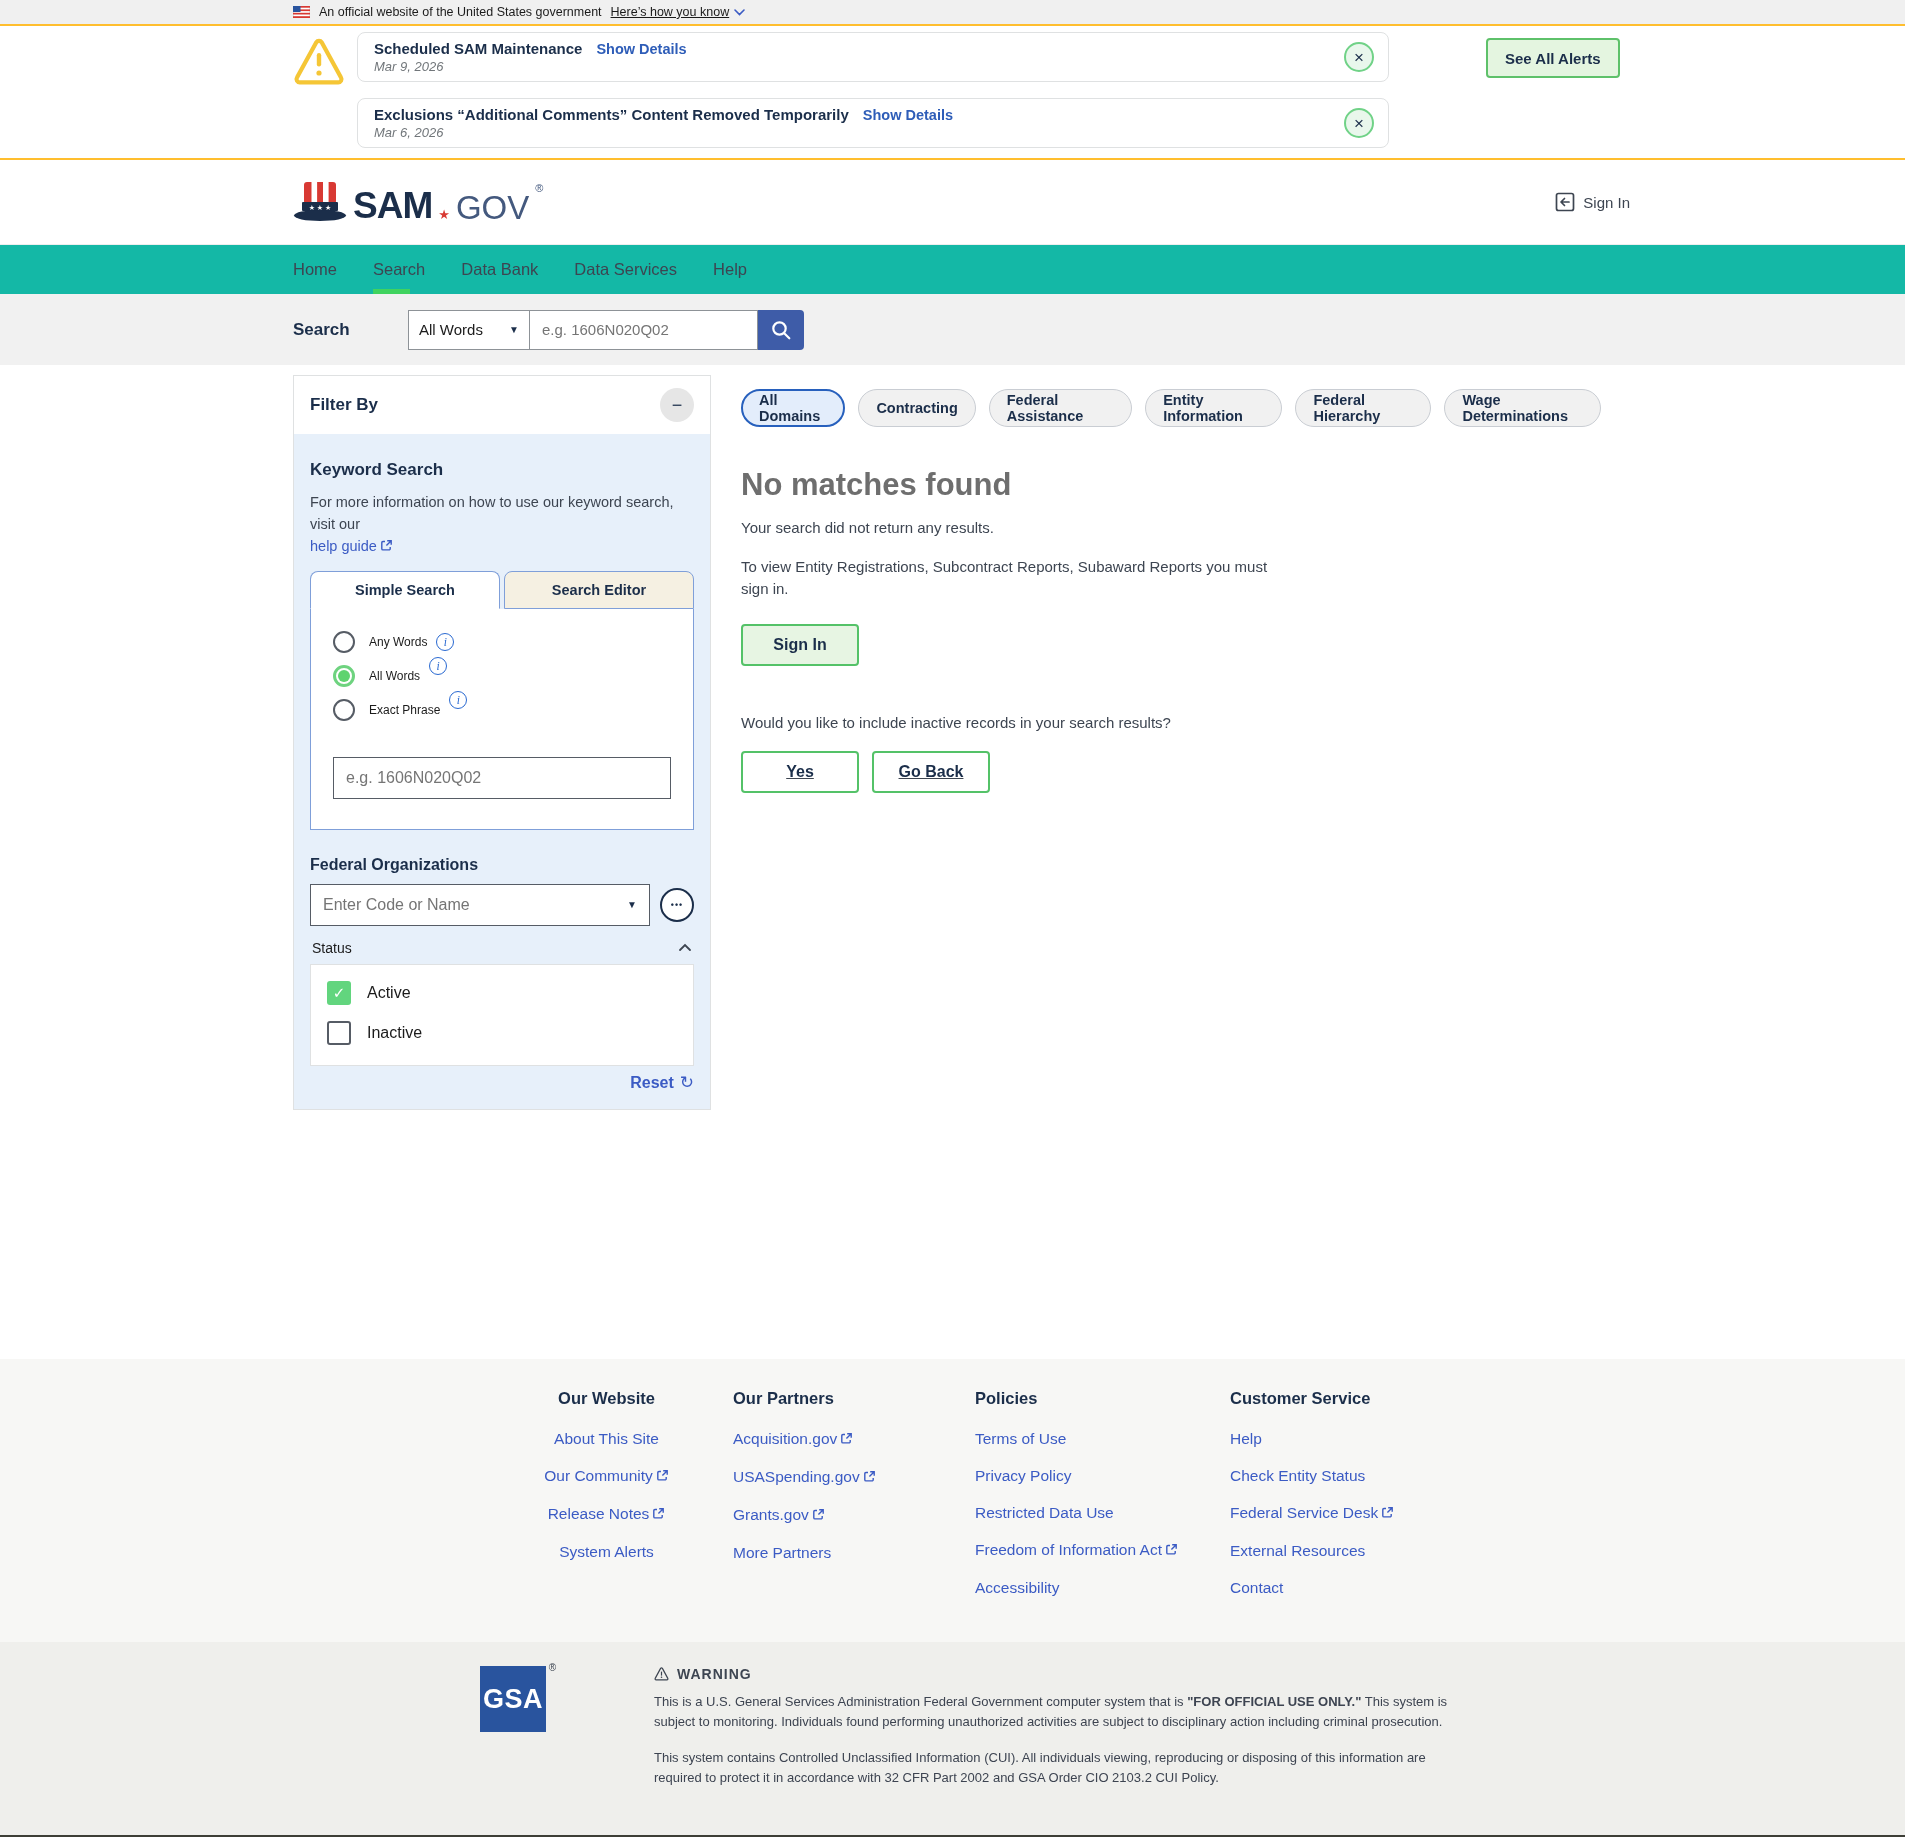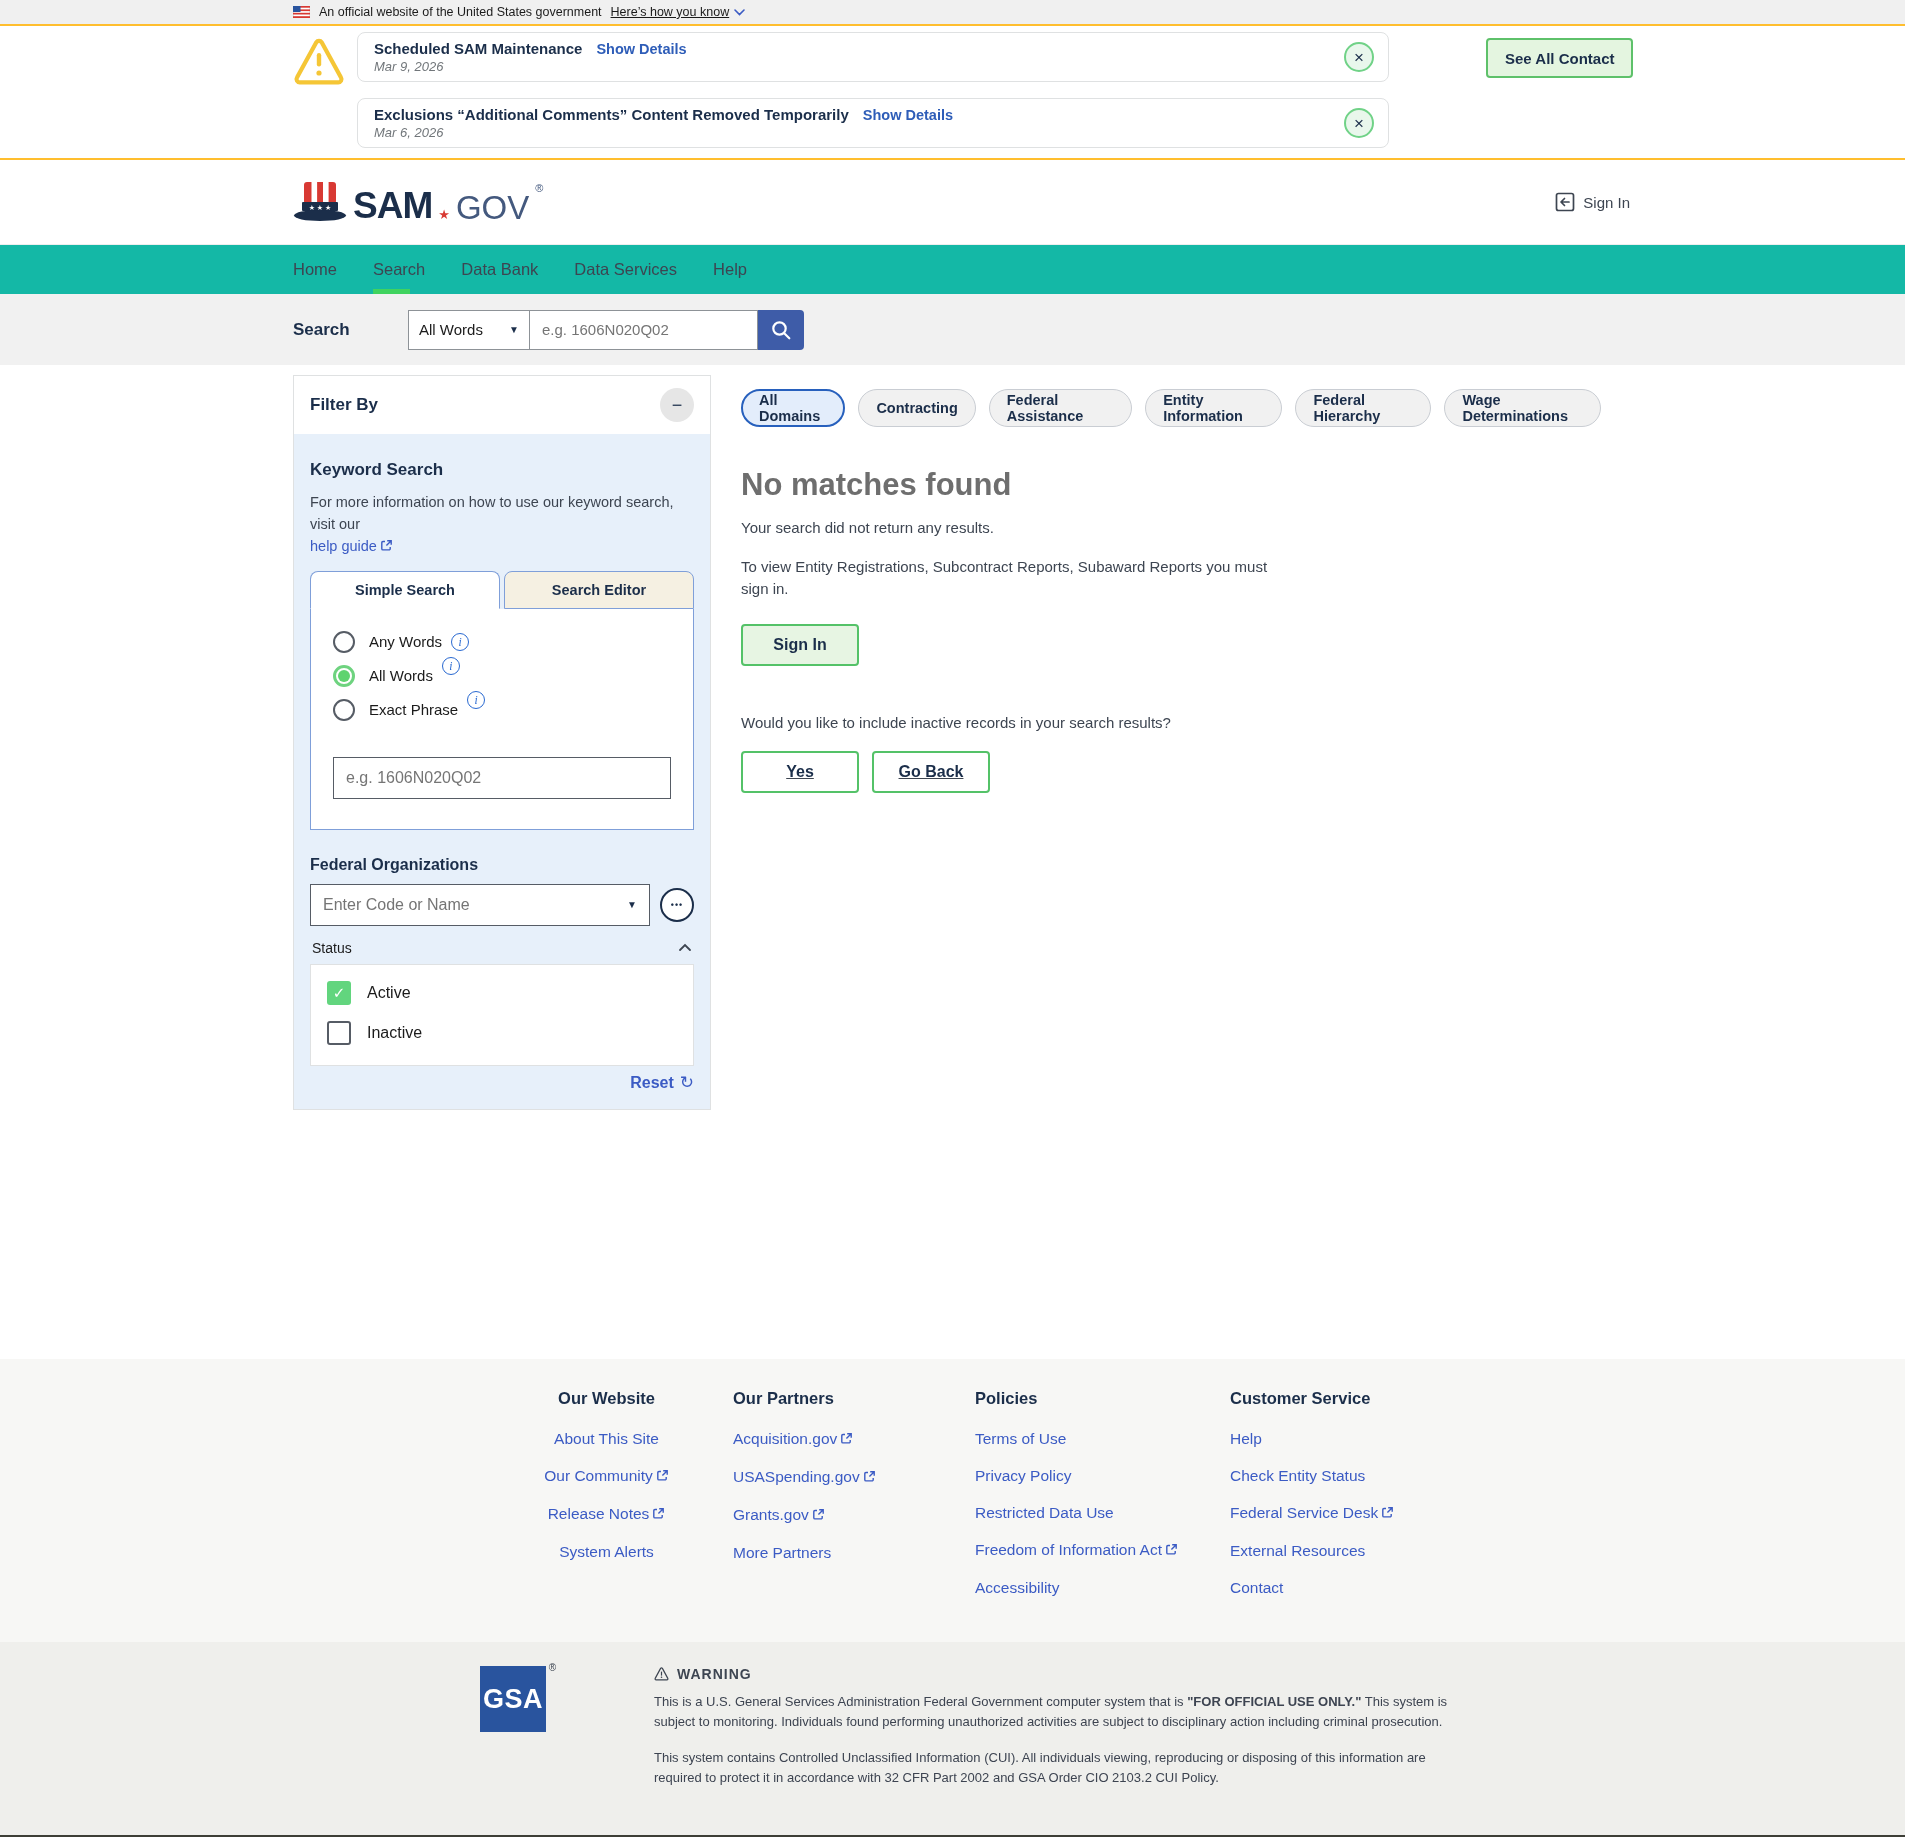--- a/index.html
+++ b/index.html
@@ -80,21 +80,21 @@
   .kw-tabs { display:flex; margin-top:16px; }
   .kw-tab { flex:1; height:38px; display:flex; align-items:center; justify-content:center;
     font-size:14.5px; font-weight:bold; color:#1b2e4a; border:1px solid #7f9fd9; border-radius:8px 8px 0 0; cursor:pointer; }
   .kw-tab.active { background:#fff; border-bottom:1px solid #fff; }
   .kw-tab.inactive { background:#f5f0e2; margin-left:4px; }
   .kw-tab-content { background:#fff; border:1px solid #7f9fd9; border-top:none; padding:22px 22px 30px; }
   .radio-row { display:flex; align-items:center; margin-bottom:12px; }
   .radio { width:22px; height:22px; border-radius:50%; border:2px solid #565c65; background:#fff; margin-right:14px; flex:none; cursor:pointer; }
   .radio.selected { border:3px solid #6ed37f; display:flex; align-items:center; justify-content:center; }
   .radio.selected::after { content:""; width:12px; height:12px; border-radius:50%; background:#5fd36f; }
-  .radio-label { font-size:15px; color:#1b1b1b; }
+  .radio-label { font-size:12px; color:#1b1b1b; }
   .info-icon { width:18px; height:18px; border-radius:50%; border:1.5px solid #2969d1; color:#2969d1;
     font-family:"Liberation Serif", "DejaVu Serif", serif; font-style:italic; font-size:11.5px;
     display:inline-flex; align-items:center; justify-content:center; margin-left:9px; cursor:pointer; flex:none; }
   .info-raised { position:relative; top:-10px; }
   .keyword-input { width:100%; height:42px; border:1px solid #565c65; padding:0 12px; font-size:16px;
     font-family:inherit; margin-top:24px; outline:none; }
   .org-heading { font-size:16px; font-weight:bold; color:#1b2e4a; margin:26px 0 10px; }
   .org-row { display:flex; align-items:center; gap:10px; }
   .org-select { flex:1; height:42px; background:#fff; border:1px solid #565c65; display:flex; align-items:center;
     justify-content:space-between; padding:0 12px; cursor:pointer; }
@@ -199,21 +199,21 @@
             <span class="alert-title">Exclusions “Additional Comments” Content Removed Temporarily</span>
             <a class="alert-link">Show Details</a>
           </div>
           <div class="alert-date">Mar 6, 2026</div>
           <button class="alert-close">
               <span>×</span>
             </button>
         </div>
       </div>
       <div class="see-all-wrap">
-        <button class="see-all-btn">See All Contact</button>
+        <button class="see-all-btn">See All Alerts</button>
       </div>
     </div>
   </div>
 
   <div class="site-header">
     <div class="logo">
       <span style="display:inline-flex;">
         <svg width="54" height="44" viewBox="0 0 54 44">
           <rect x="11" y="2" width="32" height="22" rx="3" fill="#d83933"></rect>
           <rect x="18.5" y="2" width="5.6" height="22" fill="#fff"></rect>

